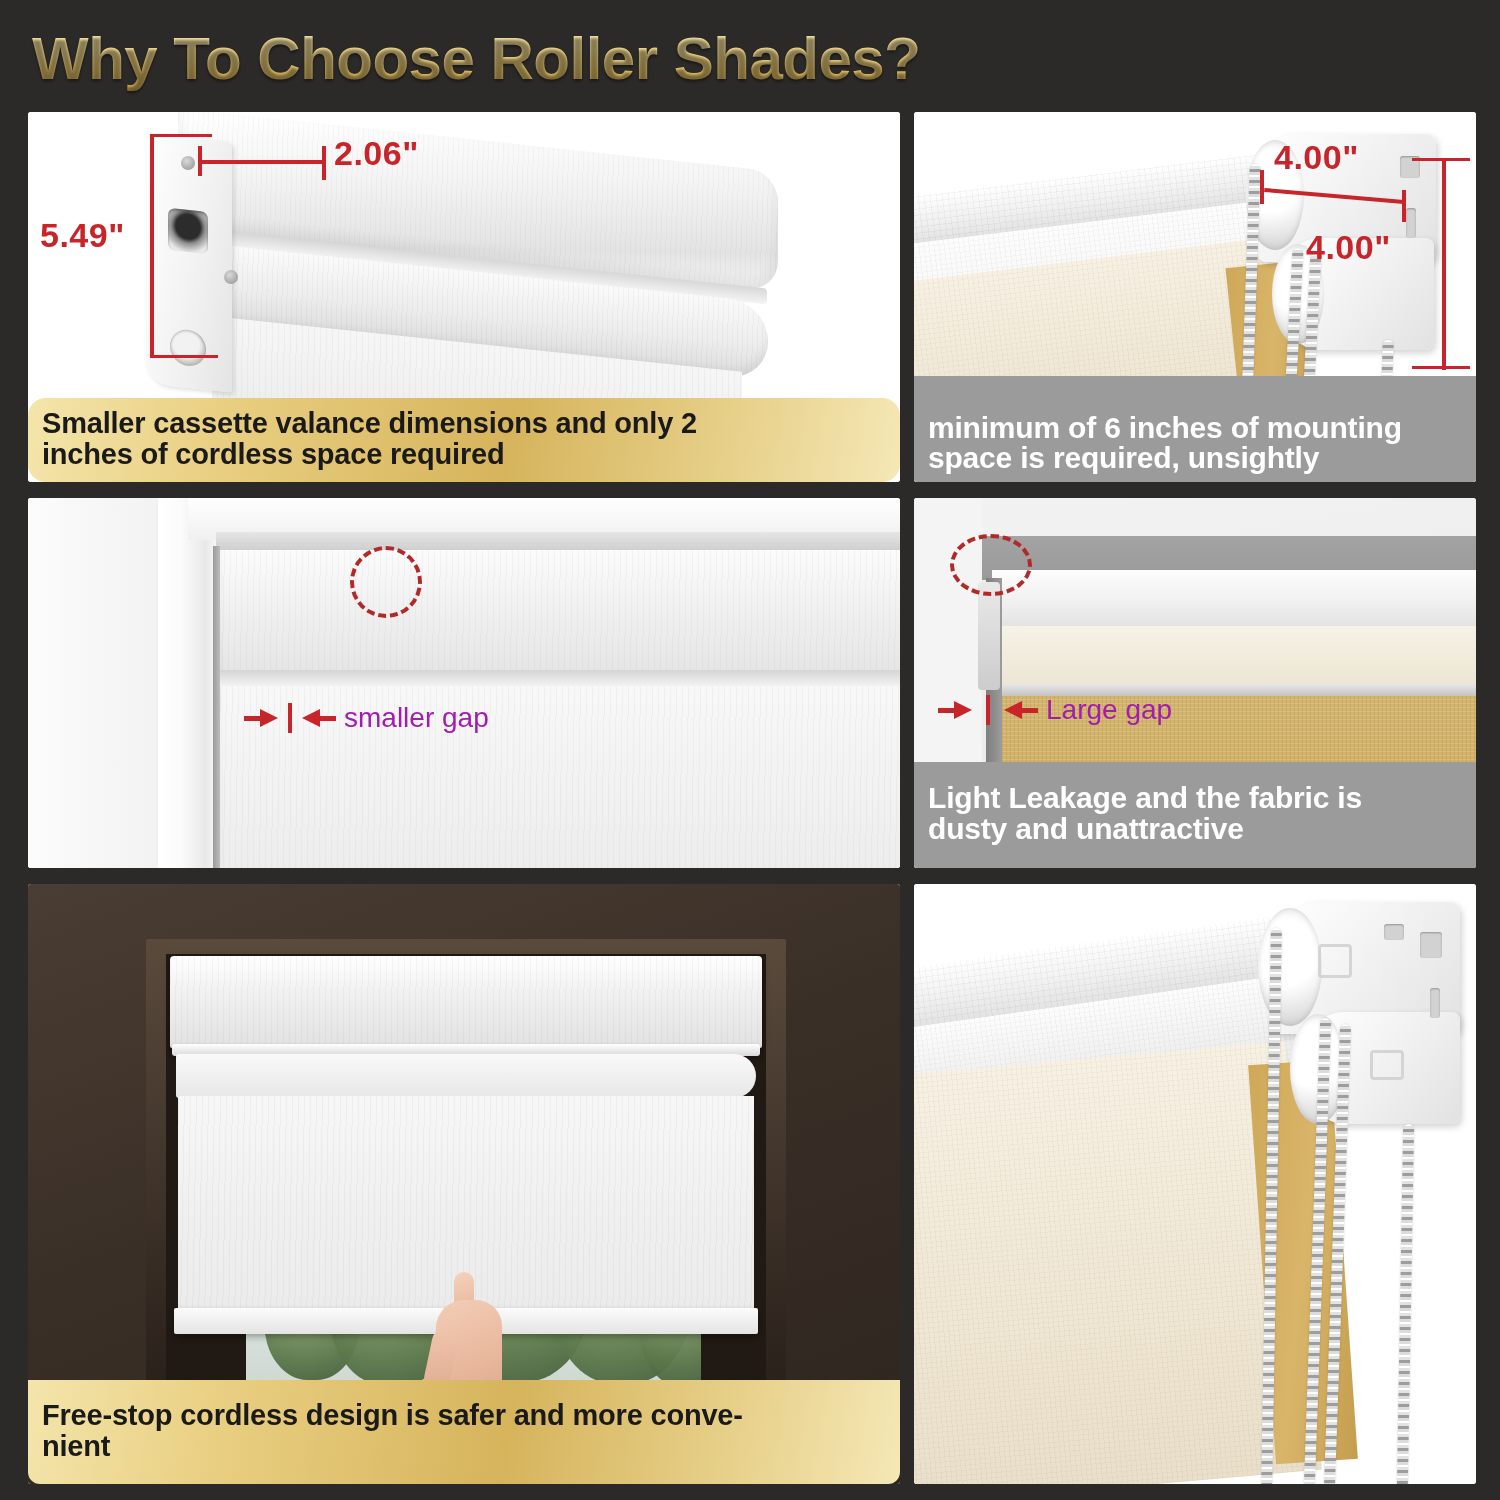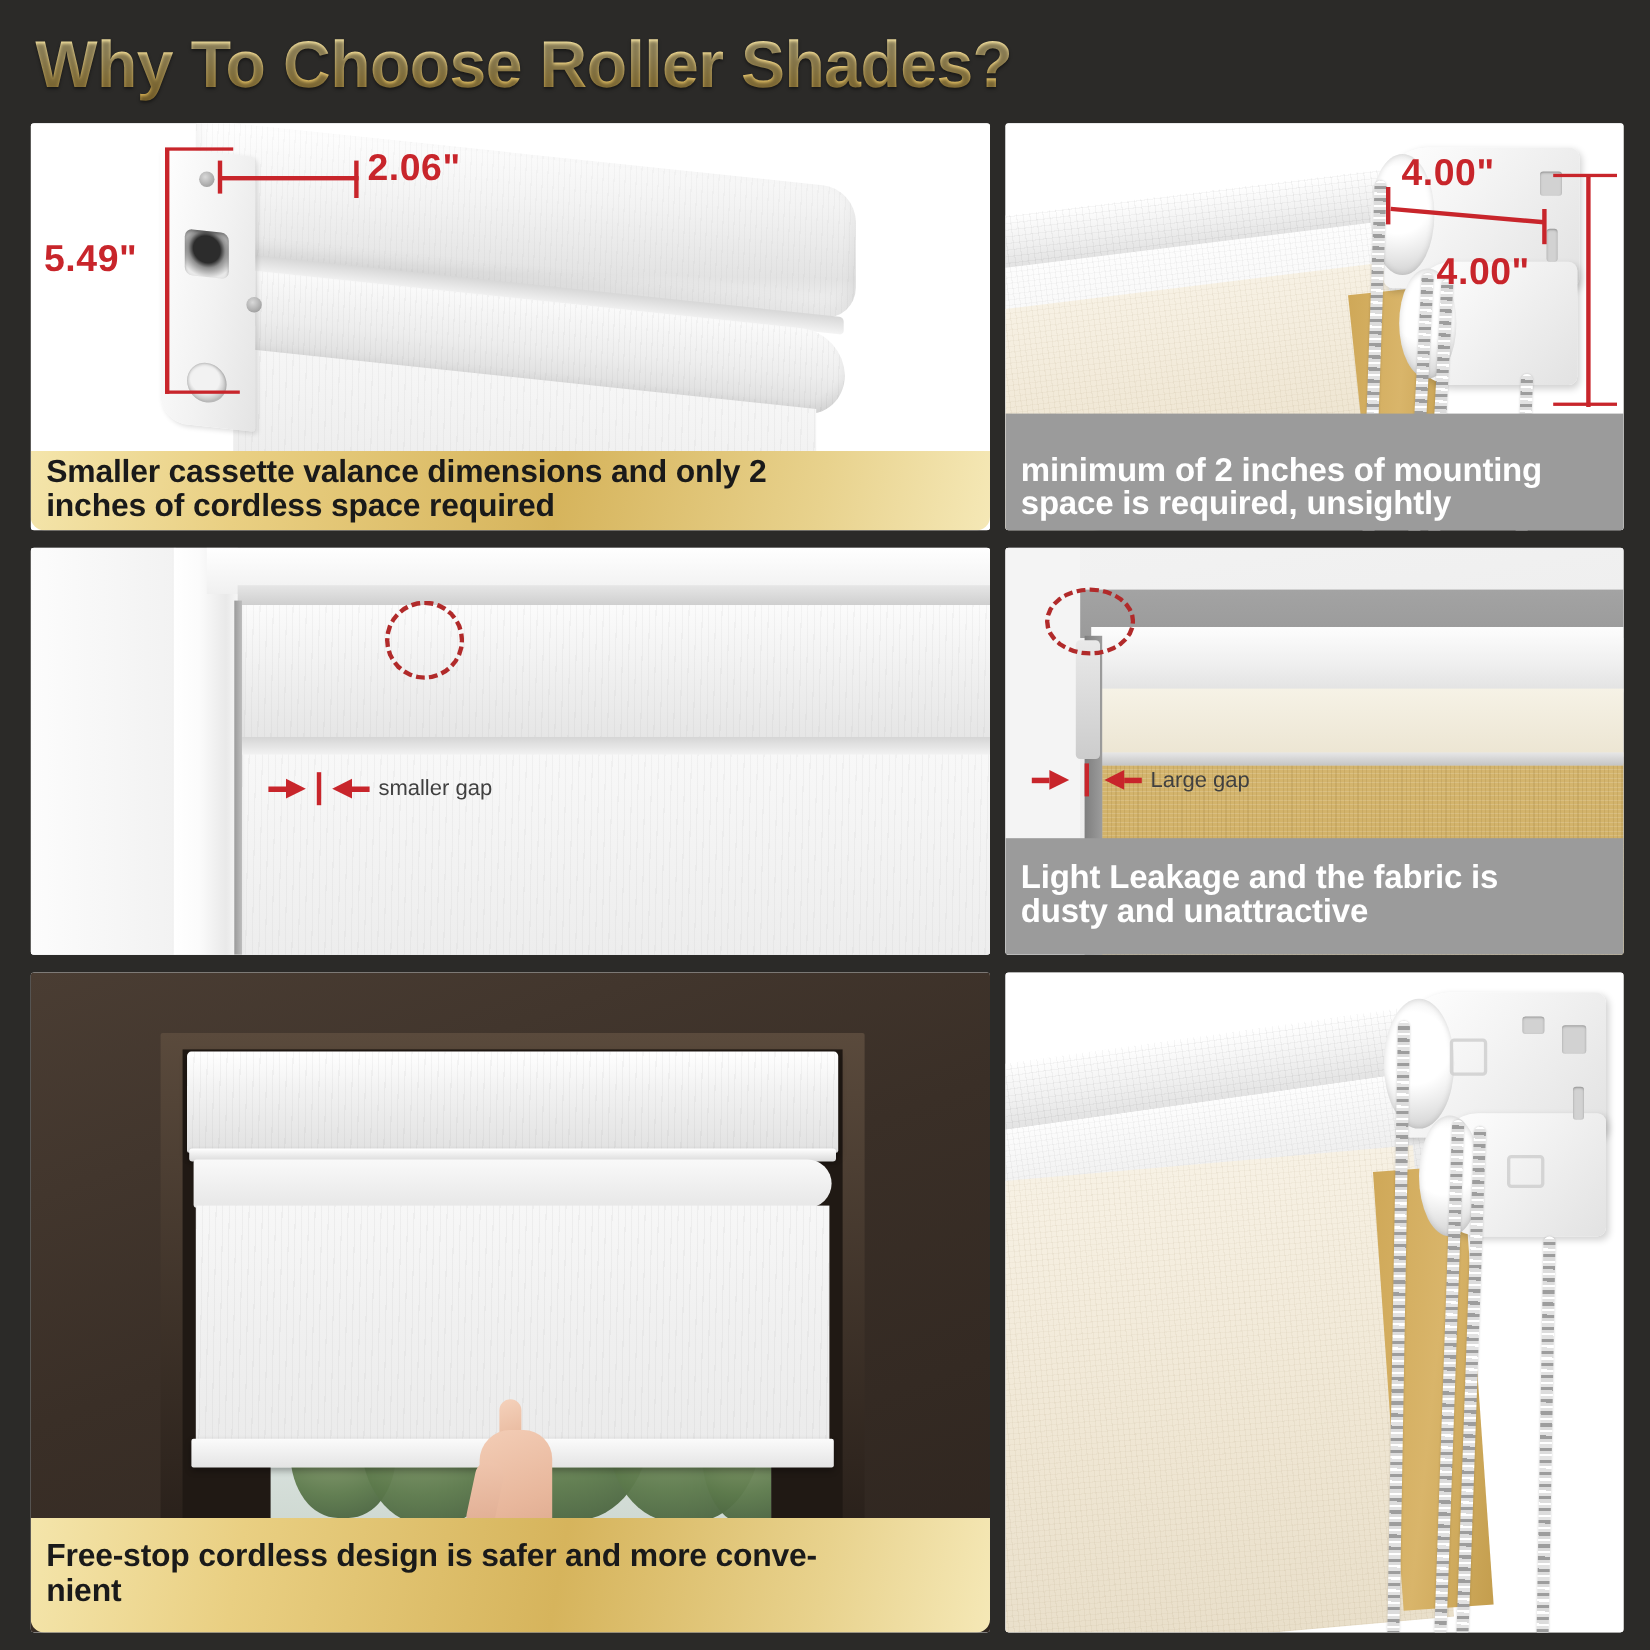--- a/index.html
+++ b/index.html
@@ -89,21 +89,21 @@
     background: #9b9b9b;
     color: #ffffff;
   }
   .caption-txt {
     font-size: 29px;
     font-weight: bold;
     line-height: 1.06;
     letter-spacing: -0.2px;
   }
   .caption-gray .caption-txt { font-size: 30px; line-height: 1.02; }
-  .cap-h1 { height: 72px; }
+  .cap-h1 { height: 84px; border-radius: 18px; }
   .cap-h2 { height: 106px; }
   .cap-h3 { height: 110px; }
   .cap-b1 { height: 104px; }
   .dimtxt {
     position: absolute;
     color: #c8252b;
     font-weight: bold;
     font-size: 34px;
     letter-spacing: 0.5px;
     white-space: nowrap;
@@ -112,22 +112,22 @@
   .dimline {
     position: absolute;
     background: #c8252b;
     z-index: 29;
   }
   .gap-note {
     position: absolute;
     display: flex;
     align-items: center;
     z-index: 30;
-    color: #404040;
-    font-size: 20px;
+    color: #a21caf;
+    font-size: 28px;
     white-space: nowrap;
   }
   .arrow-r, .arrow-l {
     width: 0; height: 0;
     border-top: 9px solid transparent;
     border-bottom: 9px solid transparent;
   }
   .arrow-r { border-left: 18px solid #c8252b; }
   .arrow-l { border-right: 18px solid #c8252b; }
   .arrow-stem-r, .arrow-stem-l {
@@ -529,21 +529,21 @@
         <div class="dimtxt" style="left:360px; top:26px;">4.00"</div>
 
         <div class="dimline" style="left:528px; top:48px; width:4px; height:210px;"></div>
         <div class="dimline" style="left:498px; top:46px; width:58px; height:3px;"></div>
         <div class="dimline" style="left:498px; top:254px; width:58px; height:3px;"></div>
         <div class="dimtxt" style="left:392px; top:116px;">4.00"</div>
 
         <div class="caption caption-gray cap-h2">
           <div class="caption-txt">
             <br>
-            <span>minimum of 2 inches of mounting</span><br>
+            <span>minimum of 6 inches of mounting</span><br>
             <span>space is required, unsightly</span>
           </div>
         </div>
       </div>
     </div>
 
     <div class="panel col-l row2">
       <div class="photo">
         <div class="p3-wall"></div>
         <div class="p3-frame-outer"></div>

